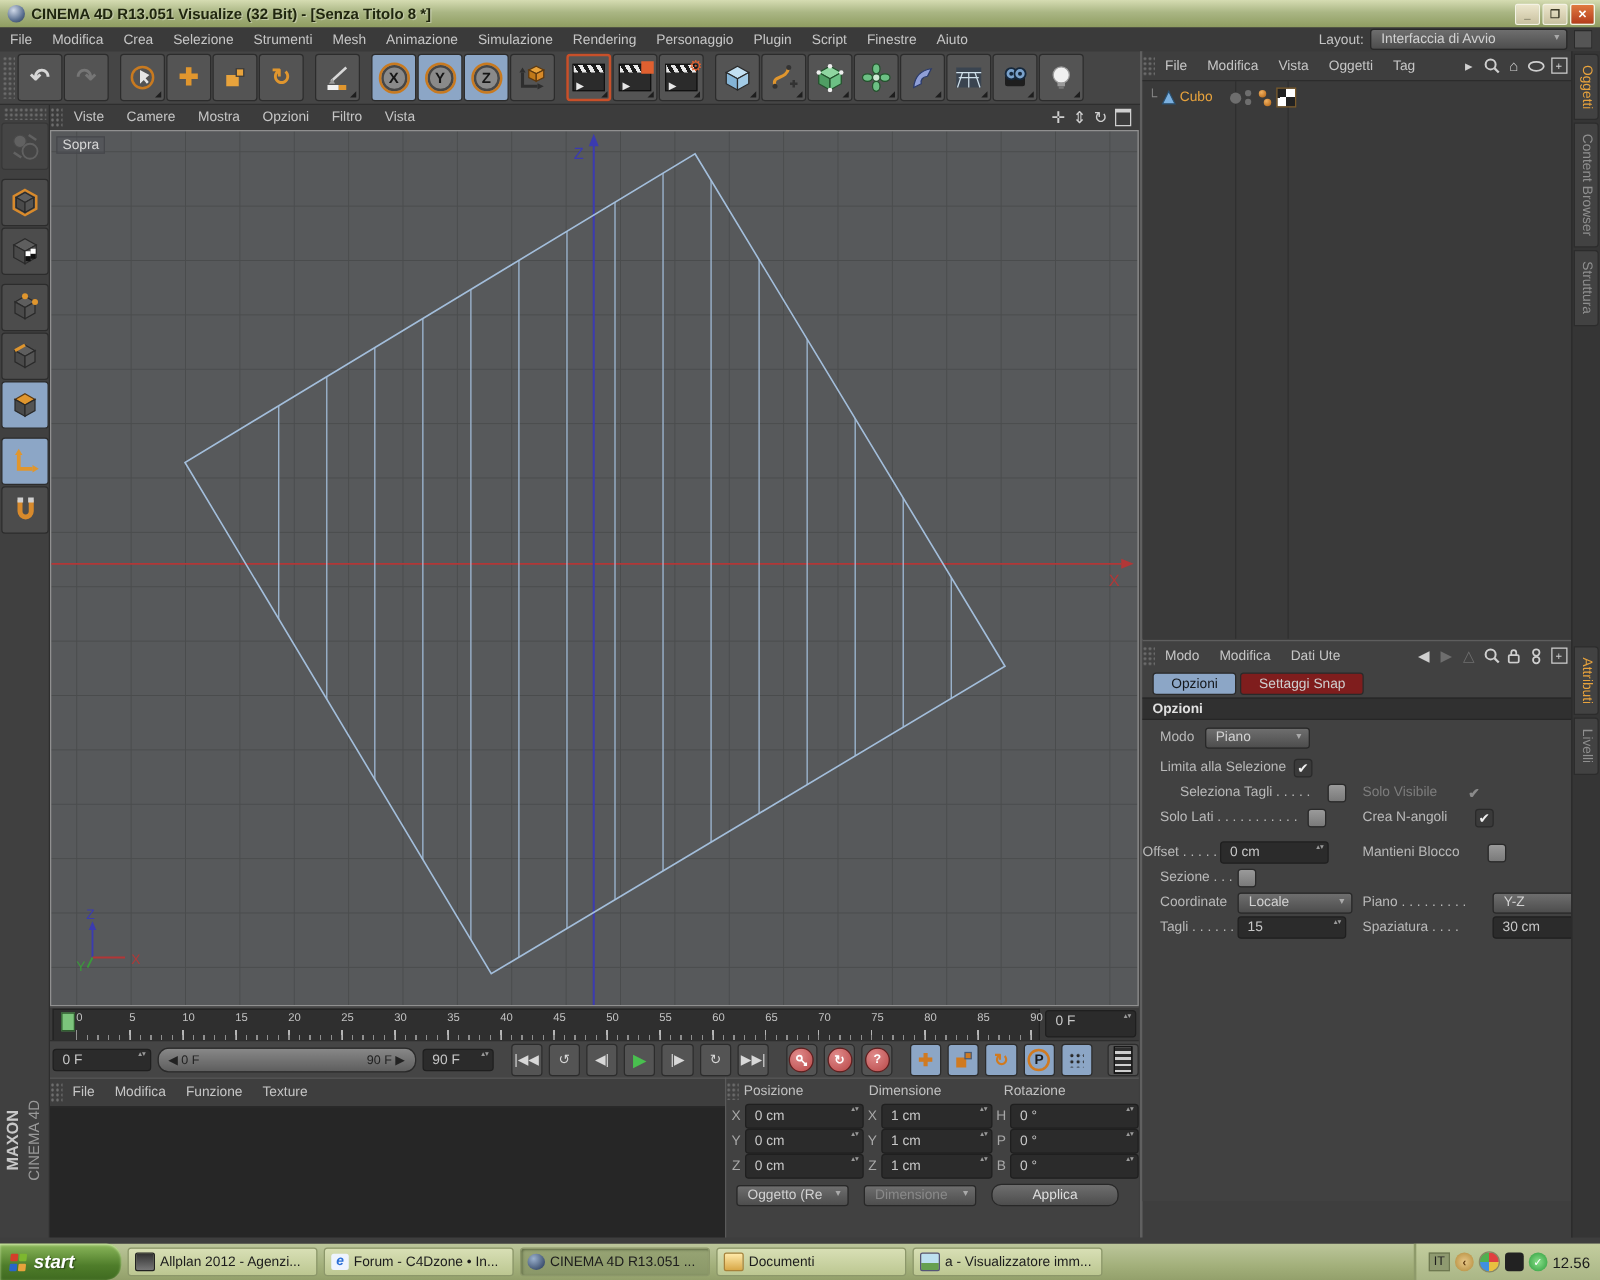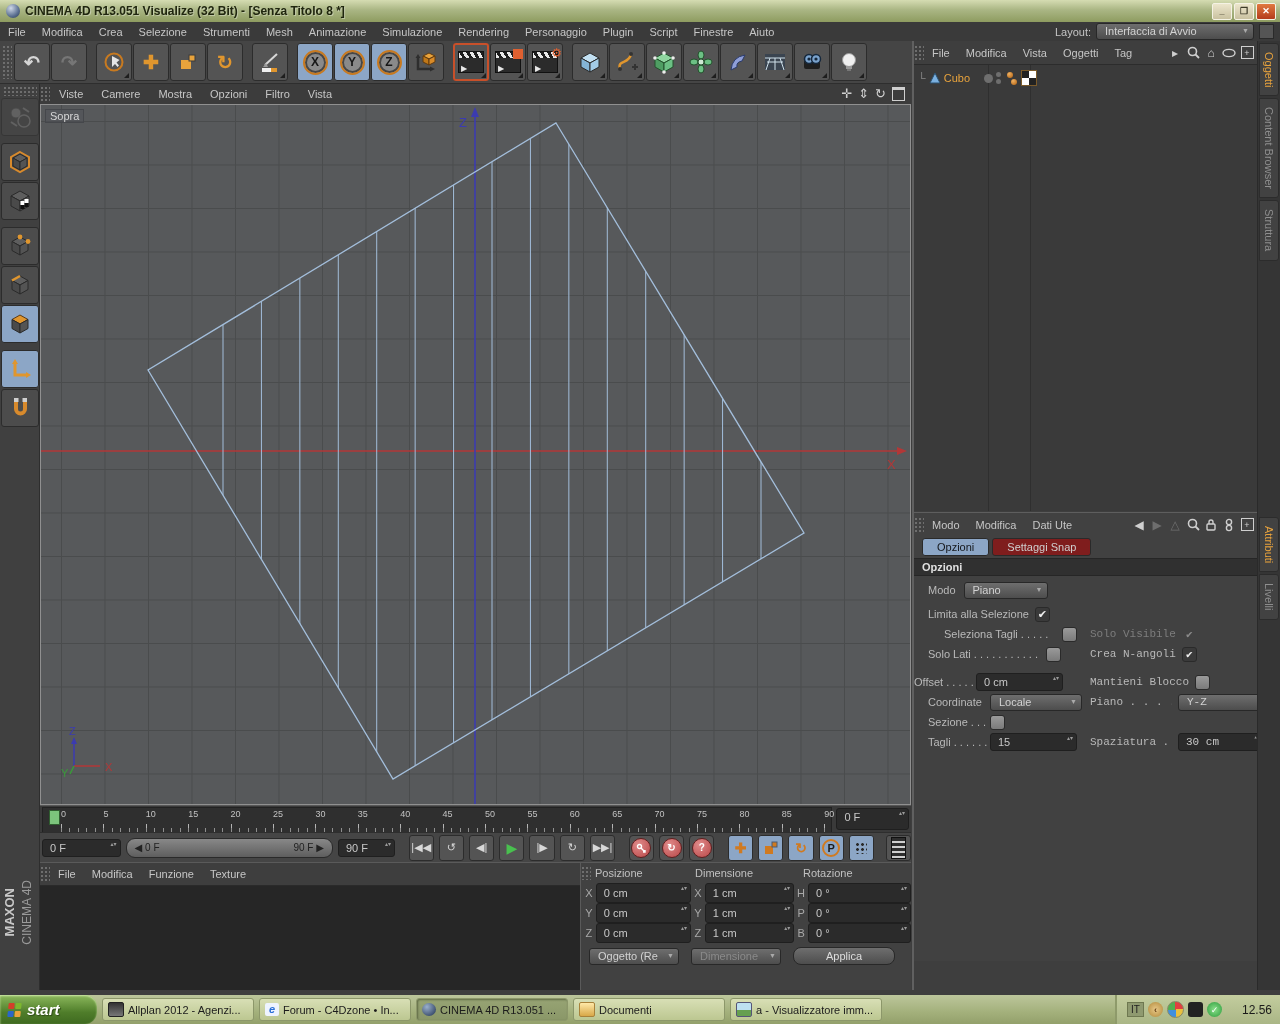--- a/index.html
+++ b/index.html
@@ -153,21 +153,21 @@
   .atab.sel{background:#8ca6c6;color:#15181c;}
   #am-section{background:#303030;border-top:1px solid #262626;border-bottom:1px solid #262626;
      color:#e0e0e0;font-weight:bold;padding:2px 8px;}
   .arow{position:relative;height:20px;display:flex;align-items:center;}
   .alabel{white-space:nowrap;overflow:hidden;color:#b9b9b9;}
   .alabel.dim{color:#7d7d7d;}
   .chk{width:13px;height:13px;border-radius:3px;background:linear-gradient(#9a9a9a,#7a7a7a);border:1px solid #2a2a2a;
        display:flex;align-items:center;justify-content:center;font-size:11px;color:#f0f0f0;}
   .chk.on{background:#3a3a3a;}
   .chk.ghost{background:transparent;border-color:transparent;color:#8a8a8a;font-weight:bold;}
-  .acol2{position:absolute;left:176px;display:flex;align-items:center;gap:6px;font-family:Liberation Mono, monospace;}
+  .acol2{position:absolute;left:176px;display:flex;align-items:center;gap:22px;}
 
   
   #branding{left:0;top:880px;width:40px;height:110px;}
   #branding .b1{writing-mode:vertical-rl;transform:rotate(180deg);font-weight:bold;color:#c8c8c8;font-size:13px;position:absolute;left:2px;top:8px;}
   #branding .b2{writing-mode:vertical-rl;transform:rotate(180deg);color:#9a9a9a;font-size:12px;position:absolute;left:20px;top:0px;}
 
   
   #taskbar{left:0;top:995px;width:1280px;height:29px;background:linear-gradient(#bcc69b,#a3b07b 60%,#93a06b);
      display:flex;align-items:center;}
   #startbtn{width:97px;height:29px;border-radius:0 12px 12px 0;
@@ -187,21 +187,21 @@
   .ti3{background:linear-gradient(#ffe9a8,#d8a848);border:1px solid #a8823a;}
   .ti4{background:linear-gradient(#bde0f0 55%,#66a050 55%);border:1px solid #557;}
   #tray{margin-left:auto;height:29px;display:flex;align-items:center;gap:4px;padding:0 8px 0 10px;
      background:linear-gradient(#c3cd9e,#aab686);border-left:2px solid #8e9a6a;}
   #lang{background:#8f9a70;border:1px solid #6e7850;color:#1e1e1e;padding:1px 3px;font-size:10px;}
   .trayico{width:15px;height:15px;border-radius:50%;}
   .tr0{background:radial-gradient(#e8c888,#b08838);display:flex;align-items:center;justify-content:center;color:#5e3a10;font-size:9px;font-weight:bold;}
   .tr1{background:conic-gradient(#e04040 0 25%,#e8c040 0 50%,#4090e0 0 75%,#50b050 0);border:1px solid #886;}
   .tr2{background:#222;border-radius:3px;}
   .tr3{background:radial-gradient(#8ae08a,#2a9a3a);display:flex;align-items:center;justify-content:center;color:#fff;font-size:9px;}
-  #clock{color:#1a1a1a;font-size:12px;margin-left:16px;}
+  #clock{color:#1a1a1a;font-size:12px;margin-left:0;}
 
   svg{display:block;}
 </style>
 </head>
 <body>
 
 <div id="app">
 
   <div id="titlebar" class="abs">
     <span class="appico"></span>
@@ -794,30 +794,30 @@
         <span class="spin" style="width:62px;height:12px;display:flex;align-items:center">
             <span>0 cm</span>
             <span class="ud">▴▾</span>
           </span>
         <span class="acol2">
           <span class="alabel">Mantieni Blocco</span>
           <span class="chk"></span>
         </span>
       </div>
       <div class="arow">
+        <span class="alabel" style="margin-left:14px;width:62px">Sezione . . .</span>
+        <span class="chk"></span>
+      </div>
+      <div class="arow">
         <span class="alabel" style="margin-left:14px;width:62px">Coordinate</span>
         <span class="dd" style="width:64px"><span>Locale</span></span>
         <span class="acol2">
           <span class="alabel" style="width:82px">Piano . . . . . . . . .</span>
           <span class="dd" style="width:60px"><span>Y-Z</span></span>
         </span>
-      </div>
-      <div class="arow">
-        <span class="alabel" style="margin-left:14px;width:62px">Sezione . . .</span>
-        <span class="chk"></span>
       </div>
       <div class="arow">
         <span class="alabel" style="margin-left:14px;width:62px">Tagli . . . . . .</span>
         <span class="spin" style="width:62px;height:12px;display:flex;align-items:center">
             <span>15</span>
             <span class="ud">▴▾</span>
           </span>
         <span class="acol2">
           <span class="alabel" style="width:82px">Spaziatura . . . .</span>
           <span class="spin" style="width:62px;height:12px;display:flex;align-items:center">

